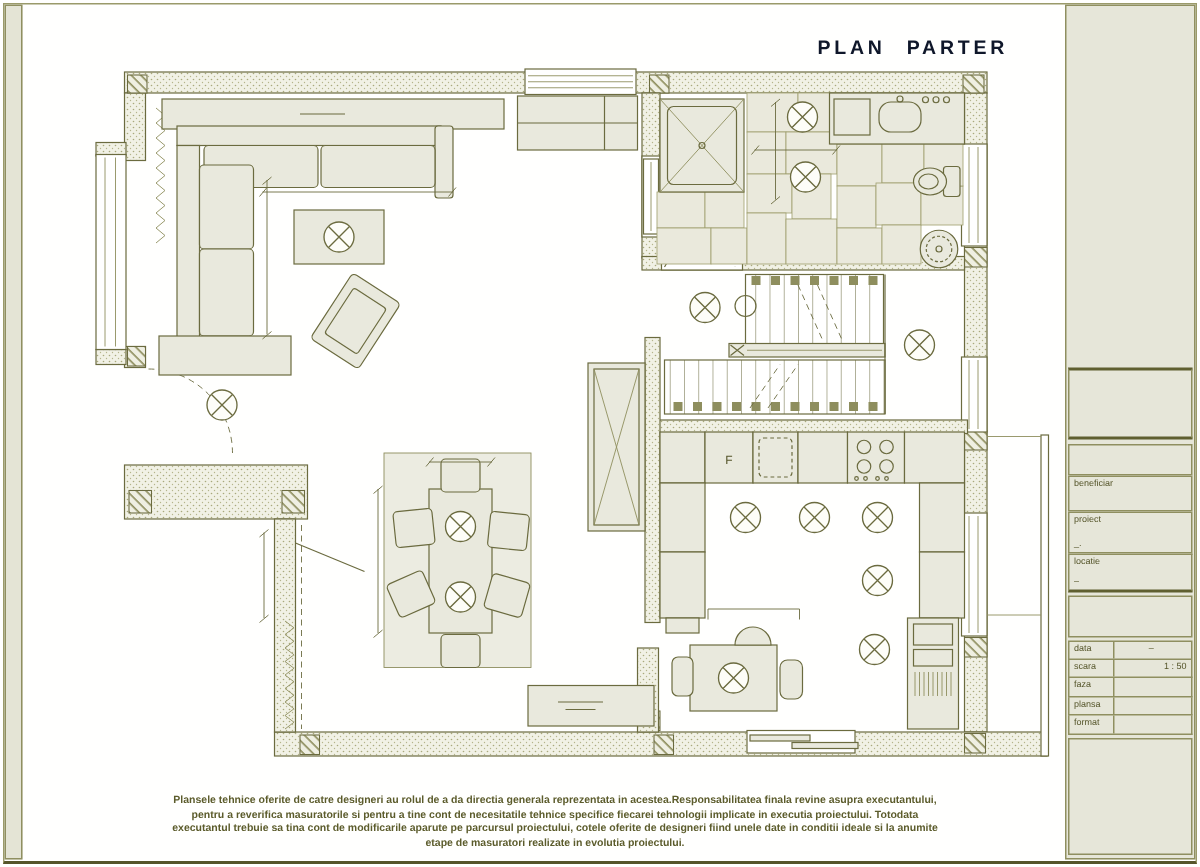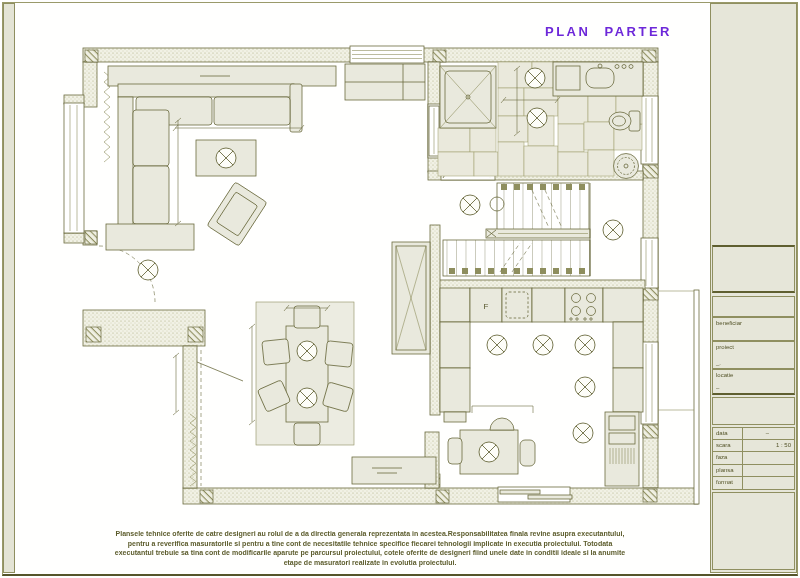--- a/index.html
+++ b/index.html
@@ -15,21 +15,21 @@
         background:#e6e6d9;font-size:6px;color:#55552a;}
   .tb .lbl{position:absolute;left:3px;top:2px;}
   .tb .val{position:absolute;left:3px;bottom:2px;}
   .rowline{position:absolute;left:1px;right:1px;height:12.6px;box-sizing:border-box;
         border:1px solid #8f8f60;border-top:none;font-size:6px;color:#55552a;}
   .rowline .rl{position:absolute;left:0;top:0;bottom:0;width:30px;border-right:1px solid #8f8f60;
         padding:2px 0 0 3px;box-sizing:border-box;}
   .rowline .rv{position:absolute;left:31px;right:3px;top:2px;text-align:right;}
   .rowline .rvc{position:absolute;left:31px;right:3px;top:2px;text-align:center;}
   .plan-title{position:absolute;left:545px;top:24px;font-size:13px;font-weight:bold;
-        letter-spacing:2.5px;word-spacing:8px;color:#6d28d9;}
+        letter-spacing:2.5px;word-spacing:8px;color:#0f172a;}
   .disclaimer{position:absolute;left:48px;top:529px;width:644px;text-align:center;
         font-size:7px;line-height:9.6px;font-weight:600;color:#5c5c2c;}
   svg.plan{position:absolute;left:0;top:0;}
   svg.plan *{vector-effect:none;}
   .s{stroke:#6b6b3f;stroke-width:.8;fill:none;}
   .f{stroke:#6b6b3f;stroke-width:.8;fill:#e9e9dd;}
   .wfill{stroke:#6b6b3f;stroke-width:.8;fill:url(#st);}
   .hfill{stroke:#6b6b3f;stroke-width:.7;fill:url(#ht);}
   .wh{stroke:#6b6b3f;stroke-width:.8;fill:#ffffff;}
   .tile{stroke:#a0a070;stroke-width:.55;fill:#eae9dc;}

